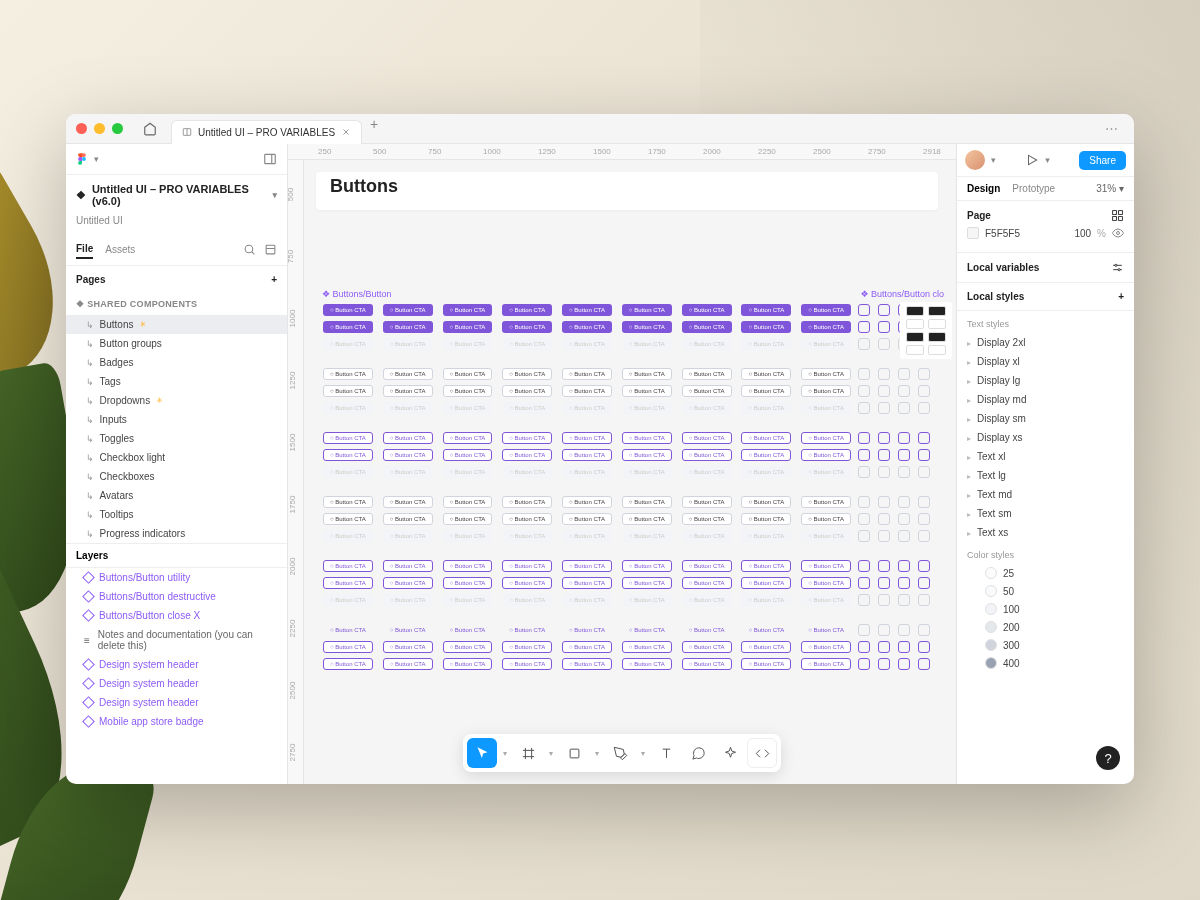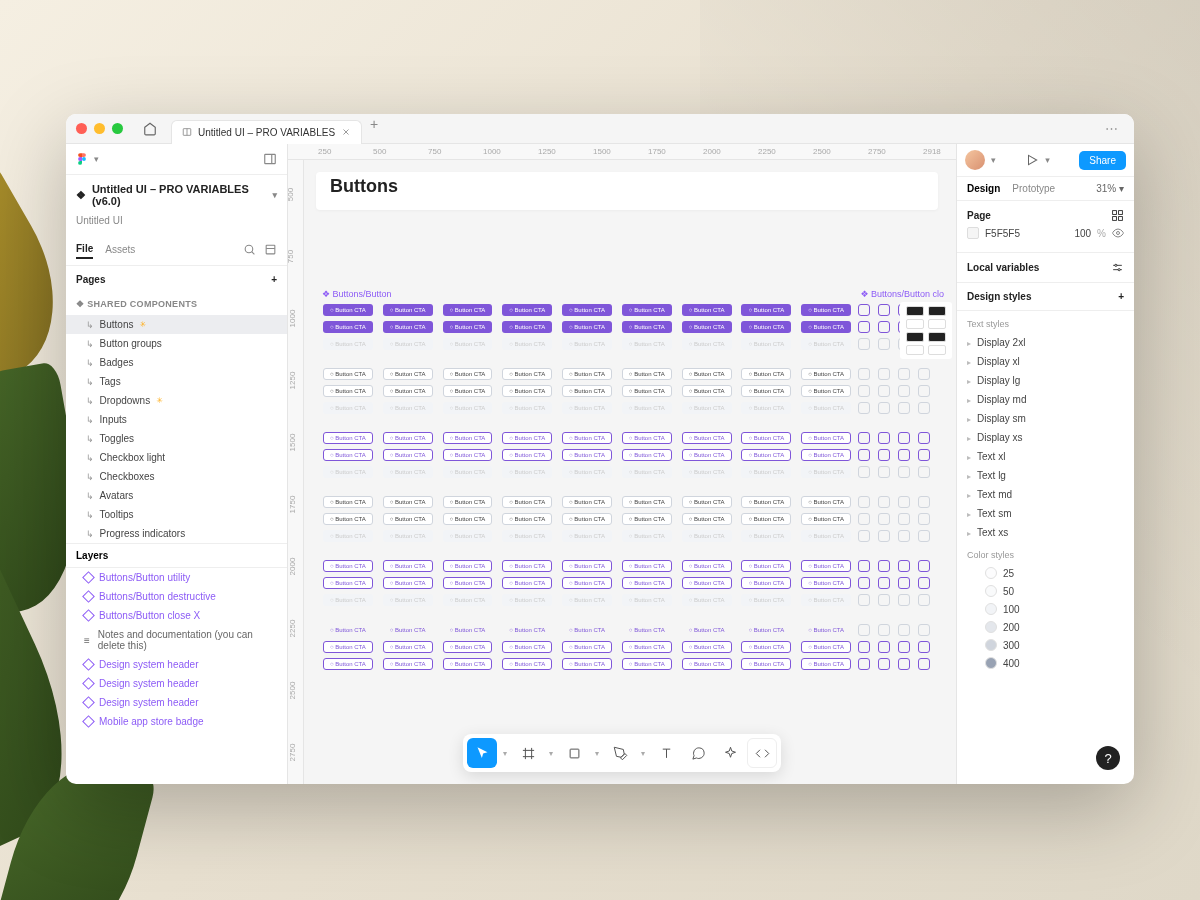--- a/index.html
+++ b/index.html
@@ -1161,21 +1161,21 @@
               <svg style="width:13px;height:13px" viewBox="0 0 24 24" fill="none" stroke="currentColor" stroke-width="1.6">
                 <line x1="4" y1="8" x2="20" y2="8"></line>
                 <line x1="4" y1="16" x2="20" y2="16"></line>
                 <circle cx="9" cy="8" r="2" fill="#fff"></circle>
                 <circle cx="15" cy="16" r="2" fill="#fff"></circle>
               </svg>
             </div>
           </div>
         <div class="isec">
             <div class="isec-h">
-              <span>Design styles</span>
+              <span>Local styles</span>
               <span style="cursor:pointer">+</span>
             </div>
           </div>
         <div class="scat">Text styles</div>
         <div id="txtstyles">
             <div class="istyle"><span style="color:#bbb;margin-right:6px;font-size:8px">▸</span>Display 2xl</div>
             <div class="istyle"><span style="color:#bbb;margin-right:6px;font-size:8px">▸</span>Display xl</div>
             <div class="istyle"><span style="color:#bbb;margin-right:6px;font-size:8px">▸</span>Display lg</div>
             <div class="istyle"><span style="color:#bbb;margin-right:6px;font-size:8px">▸</span>Display md</div>
             <div class="istyle"><span style="color:#bbb;margin-right:6px;font-size:8px">▸</span>Display sm</div>

